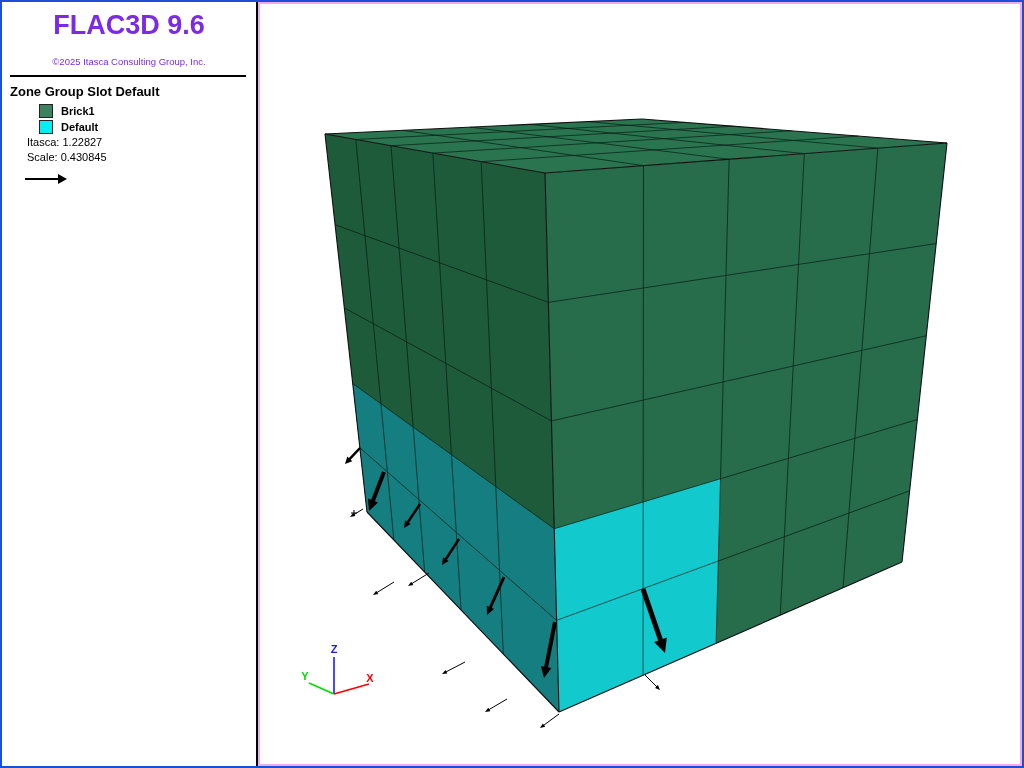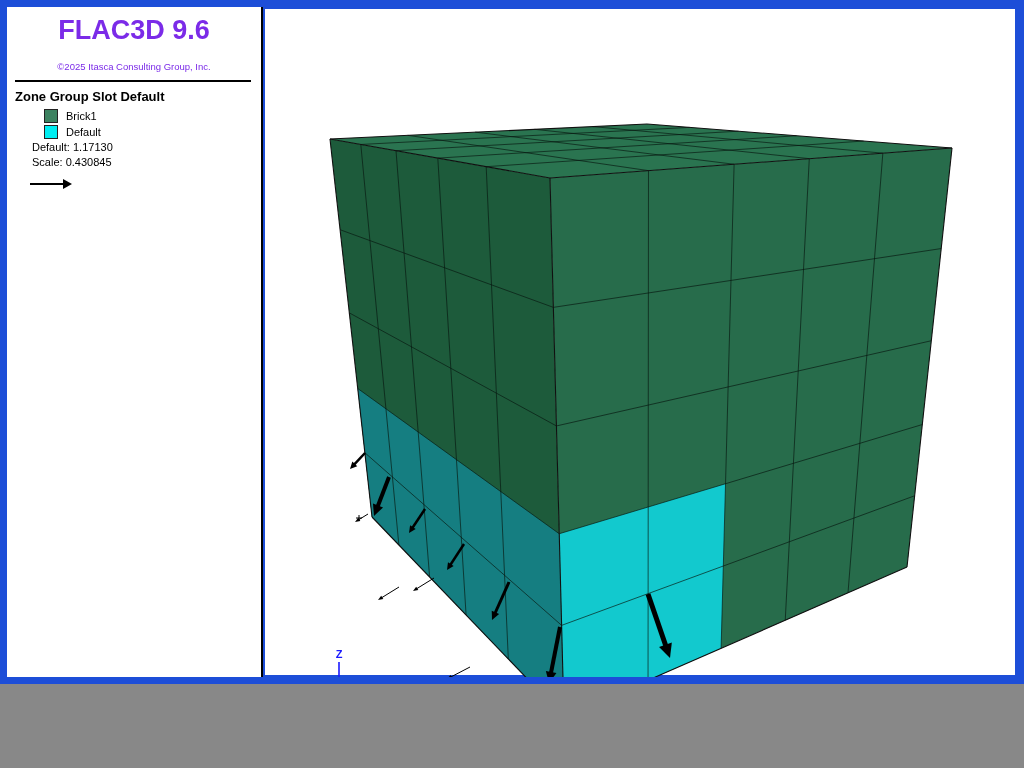--- a/index.html
+++ b/index.html
@@ -1,18 +1,18 @@
 <!DOCTYPE html>
 <html><head>
 <meta charset="utf-8">
 <style>
   html,body{margin:0;padding:0;background:#888;}
   #page{
-    position:relative;width:1024px;height:684px;background:#1d4ed8;
-    border:7px solid #1d4ed8;box-sizing:border-box;overflow:hidden;
+    position:relative;width:1024px;height:768px;background:#f0abfc;
+    border:2px solid #1d4ed8;box-sizing:border-box;overflow:hidden;
     font-family:"Liberation Sans", sans-serif;
   }
   #sidebar{
     position:absolute;left:0;top:0;bottom:0;width:256px;
     border-right:2px solid #000;box-sizing:border-box;background:#fff;
     padding-top:6px;
   }
   .app-title{
     text-align:center;font-size:27px;font-weight:bold;letter-spacing:0px;
     margin:2px 6px 0 6px;
@@ -20,21 +20,21 @@
   .app-copy{
     text-align:center;font-size:9.5px;margin-top:3px;
   }
   .side-rule{
     border:none;border-top:2px solid #000;margin:8px 10px 0 8px;
   }
   .section-heading{
     font-size:13px;font-weight:bold;color:#000;margin:7px 0 4px 8px;
   }
   .legend-row{
-    display:flex;align-items:center;height:16px;margin-left:37px;
+    display:flex;align-items:center;height:16px;margin-left:37px;font-weight:bold;
   }
   .legend-swatch{
     width:14px;height:14px;border:1px solid #222;box-sizing:border-box;flex:0 0 auto;
   }
   .legend-label{
     font-size:11px;color:#000;margin-left:8px;white-space:nowrap;
   }
   .stat-line{
     font-size:11px;color:#000;margin-left:25px;line-height:14.5px;
   }
@@ -59,21 +59,21 @@
         <div class="legend-row">
           <div class="legend-swatch" style="background: rgb(60, 130, 96);"></div>
           <div class="legend-label">Brick1</div>
         </div>
         <div class="legend-row">
           <div class="legend-swatch" style="background: rgb(0, 238, 242);"></div>
           <div class="legend-label">Default</div>
         </div>
       </div>
 
-    <div class="stat-line"><span>Default:</span> <span>1.17130</span></div>
+    <div class="stat-line"><span>Itasca:</span> <span>1.22827</span></div>
     <div class="stat-line"><span>Scale:</span> <span>0.430845</span></div>
 
     <svg id="scale-arrow" width="44" height="12" viewBox="0 0 44 12">
       <line x1="1" y1="6" x2="34" y2="6" stroke="#000" stroke-width="2"></line>
       <polygon points="34,1 34,11 43,6" fill="#000"></polygon>
     </svg>
   </div>
 
   <div id="main">
     <svg id="model-view" width="764" height="764" viewBox="258 2 764 764">

